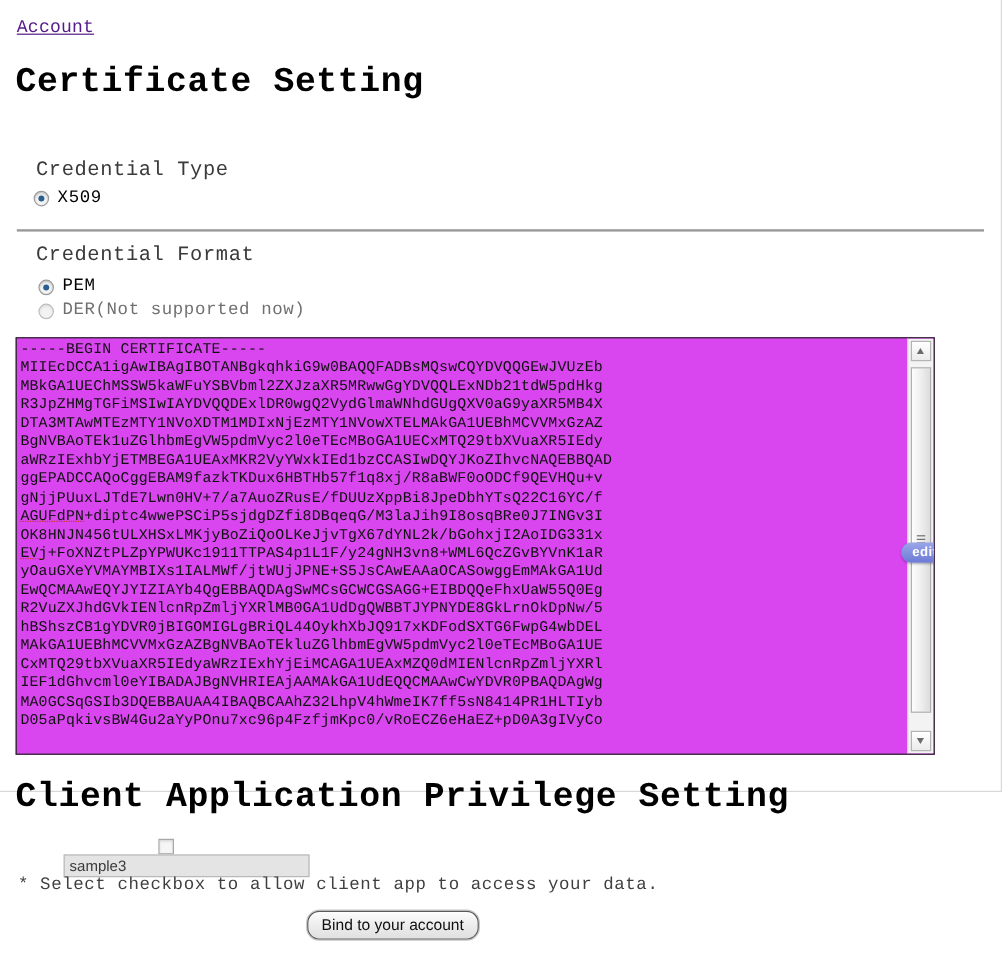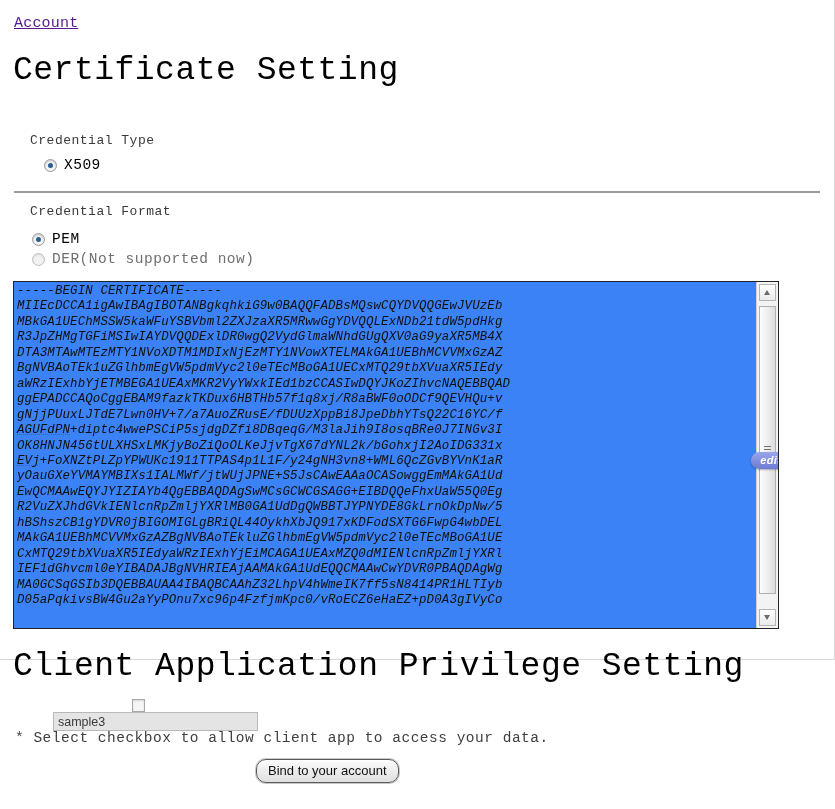--- a/index.html
+++ b/index.html
@@ -38,22 +38,22 @@
     text-decoration: underline;
     letter-spacing: 0.2px;
     cursor: pointer;
   }
 
   
   h1.section-title {
     position: absolute;
     margin: 0;
     font-family: "Liberation Mono", "DejaVu Sans Mono", monospace;
-    font-size: 33px;
-    font-weight: normal;
+    font-size: 29px;
+    font-weight: bold;
     letter-spacing: 0.5px;
     color: #000;
   }
   #cert-title { left: 13px; top: 52px; }
   #privilege-title { left: 13px; top: 648px; }
 
   
   .radio-row {
     position: absolute;
     font-size: 14.5px;
@@ -102,28 +102,28 @@
     display: inline-block;
     vertical-align: middle;
     font-size: 14.5px;
     letter-spacing: 0.5px;
   }
   .radio-label.dim { color: #707070; }
 
   
   .group-label {
     position: absolute;
-    font-size: 13px;
+    font-size: 17px;
     letter-spacing: 0.5px;
     color: #3a3a3a;
   }
   #cred-type-label { left: 30px; top: 133px; }
   #cred-format-label { left: 30px; top: 204px; }
 
-  #cred-type-radio { left: 44px; top: 157px; }
+  #cred-type-radio { left: 28px; top: 157px; }
   #pem-radio-row { left: 32px; top: 231px; }
   #der-radio-row { left: 32px; top: 251px; }
 
   
   .divider {
     position: absolute;
     left: 14px;
     top: 191px;
     width: 806px;
     height: 2px;
@@ -132,23 +132,22 @@
 
   
   .cert-wrap {
     position: absolute;
     left: 13px;
     top: 281px;
     width: 766px;
     height: 348px;
     box-sizing: border-box;
     border: 1px solid #222222;
-    background: #3b82f6;
+    background: #d946ef;
     overflow: hidden;
-    font-style: italic;
   }
   .cert-inner {
     position: absolute;
     left: 0; top: 0;
     right: 22px;
     bottom: 0;
     overflow: hidden;
     padding: 2px 0 0 3px;
     box-sizing: border-box;
   }

